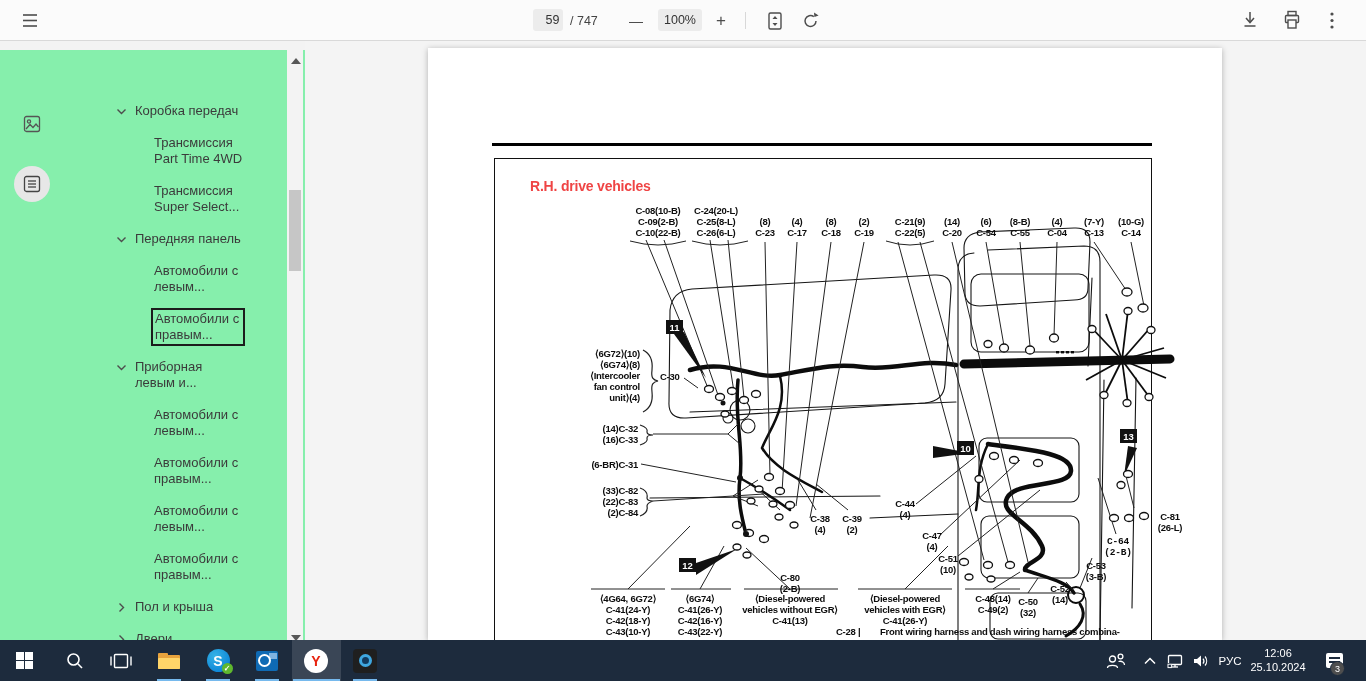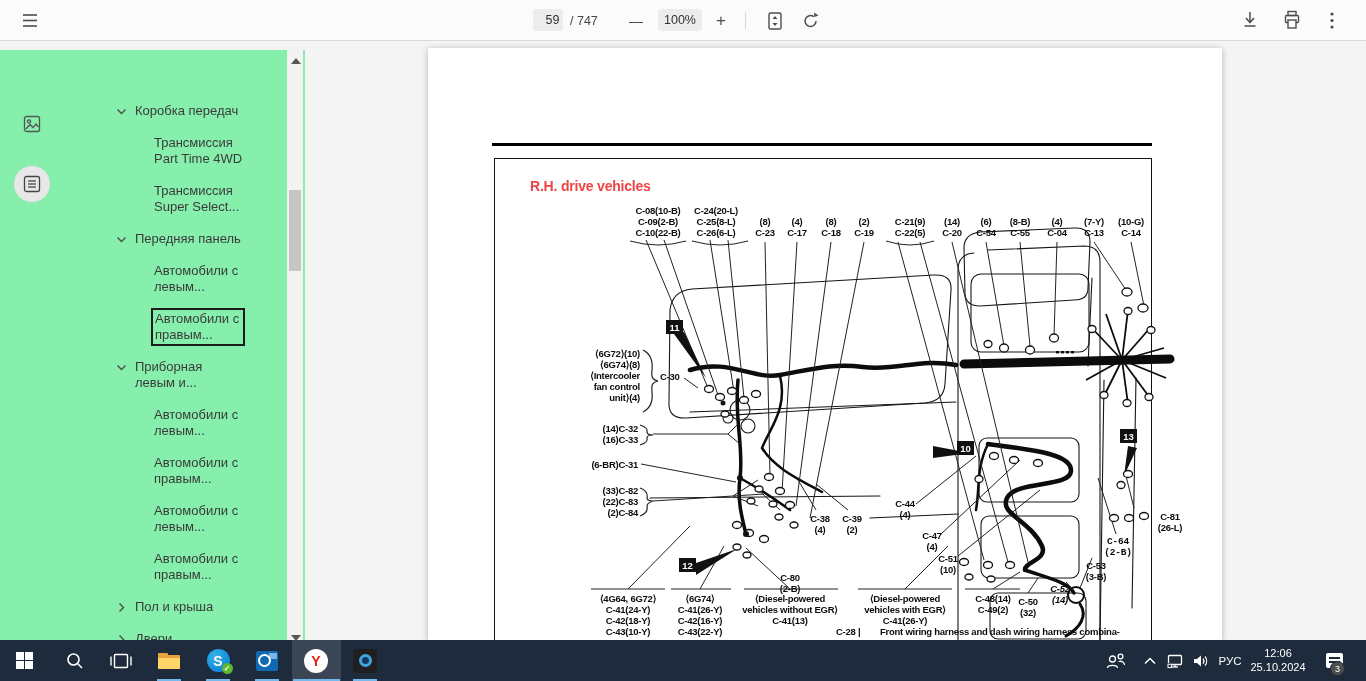--- a/index.html
+++ b/index.html
@@ -434,21 +434,21 @@
           <div class="callout c-center" style="left: 477px; top: 450px;">C-44
 (4)</div>
           <div class="callout c-center" style="left: 504px; top: 482px;">C-47
 (4)</div>
           <div class="callout c-center" style="left: 520px; top: 505px;">C-51
 (10)</div>
           <div class="callout c-center" style="left: 565px; top: 545px;">C-48(14)
 C-49(2)</div>
           <div class="callout c-center" style="left: 600px; top: 548px;">C-50
 (32)</div>
-          <div class="callout c-center" style="left: 632px; top: 535px; font-style: italic;">C-52
+          <div class="callout c-center" style="left: 632px; top: 535px;">C-52
 (14)</div>
           <div class="callout c-center" style="left: 668px; top: 512px;">C-53
 (3-B)</div>
           <div class="callout c-center" style="left: 690px; top: 488px; font-family: Liberation Mono, monospace;">C-64
 (2-B)</div>
           <div class="callout c-center" style="left: 711px; top: 463px; margin-left: 31px;">C-81
 (26-L)</div>
           <div class="callout c-center" style="left: 200px; top: 545px;">⟨4G64, 6G72⟩
 C-41(24-Y)
 C-42(18-Y)

